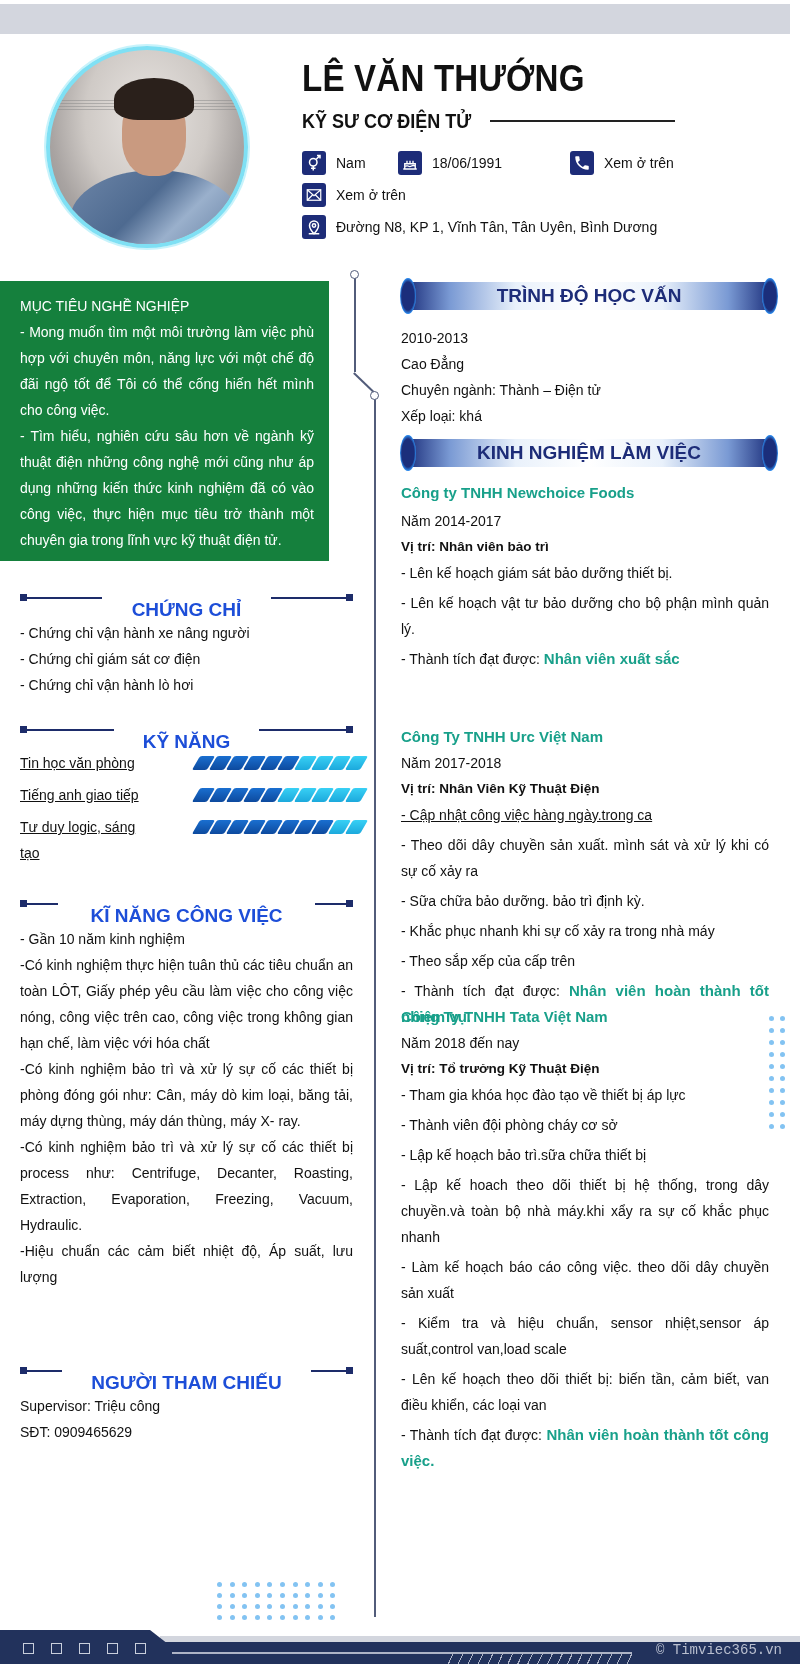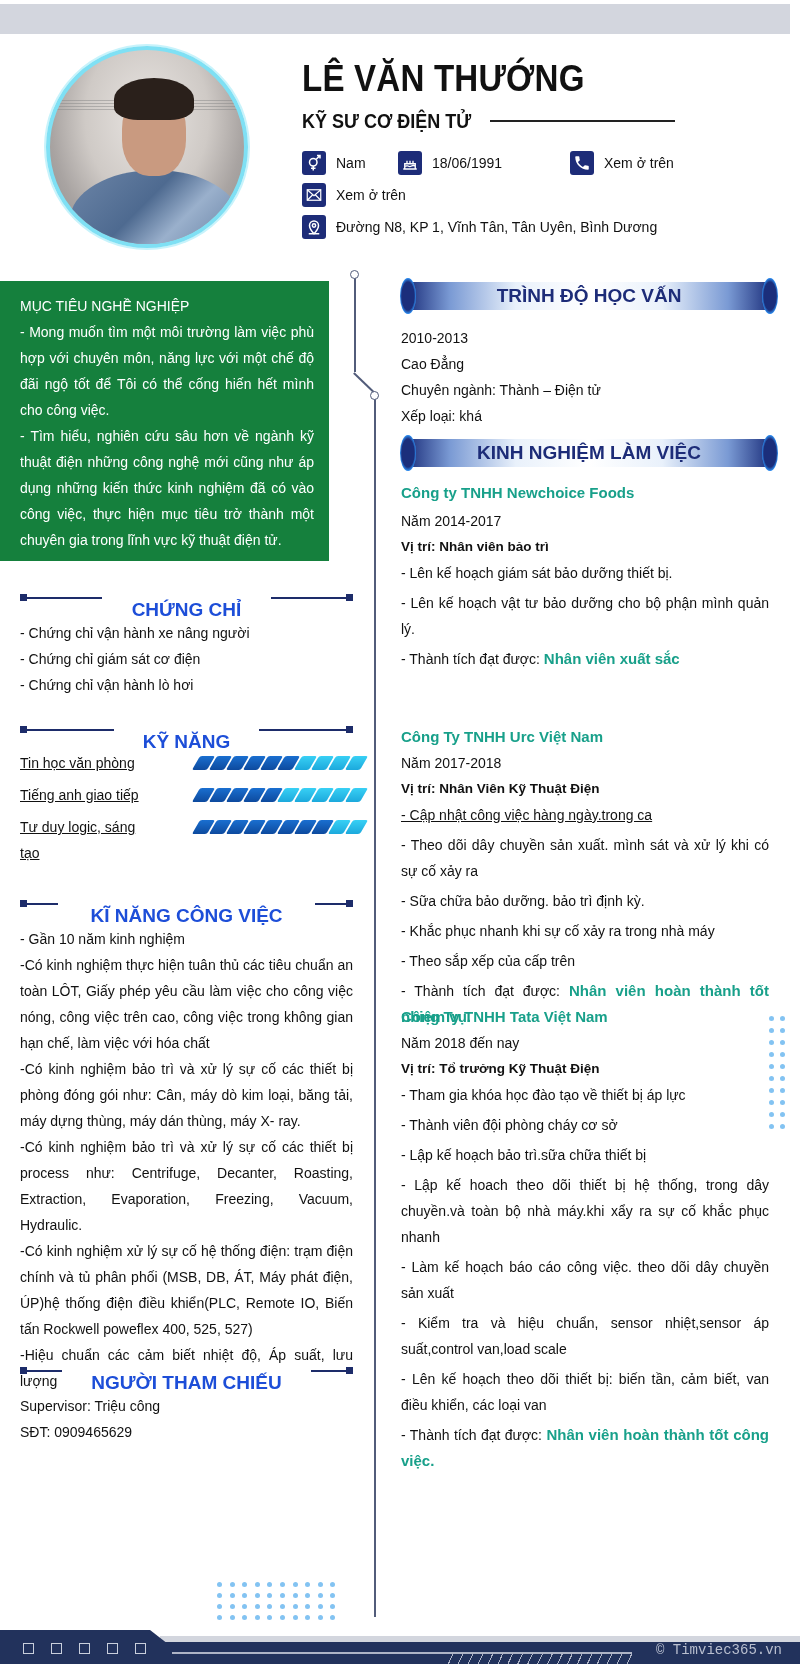--- a/index.html
+++ b/index.html
@@ -226,21 +226,20 @@
 <div class="lhead" style="top:892px;">
   <span class="ln l" style="width:38px;"></span>
   <span class="tx">KĨ NĂNG CÔNG VIỆC</span>
   <span class="ln r" style="width:38px;"></span>
 </div>
 <div class="ltext" style="top:926px;">
   <p>-  Gần 10 năm kinh nghiệm</p>
   <p>-Có kinh nghiệm thực hiện tuân thủ các tiêu chuẩn an toàn LÔT, Giấy phép yêu cầu làm việc cho công việc nóng, công việc trên cao, công việc trong không gian hạn chế, làm việc với hóa chất</p>
   <p>-Có kinh nghiệm bảo trì và xử lý sự cố các thiết bị phòng đóng gói như: Cân, máy dò kim loại, băng tải, máy dựng thùng, máy dán thùng, máy X- ray.</p>
   <p>-Có kinh nghiệm bảo trì và xử lý sự cố các thiết bị process như: Centrifuge, Decanter, Roasting, Extraction, Evaporation, Freezing, Vacuum, Hydraulic.</p>
-  <p>-Có kinh nghiệm xử lý sự cố hệ thống điện: trạm điện chính và tủ phân phối (MSB, DB, ÁT, Máy phát điện, ÚP)hệ thống điện điều khiển(PLC, Remote IO, Biến tấn Rockwell poweflex 400, 525, 527)</p>
   <p>-Hiệu chuẩn các cảm biết nhiệt độ, Áp suất, lưu lượng</p>
 </div>
 
 <div class="lhead" style="top:1359px;">
   <span class="ln l" style="width:42px;"></span>
   <span class="tx">NGƯỜI THAM CHIẾU</span>
   <span class="ln r" style="width:42px;"></span>
 </div>
 <div class="ltext" style="top:1393px;">
   <div>Supervisor: Triệu công</div>

